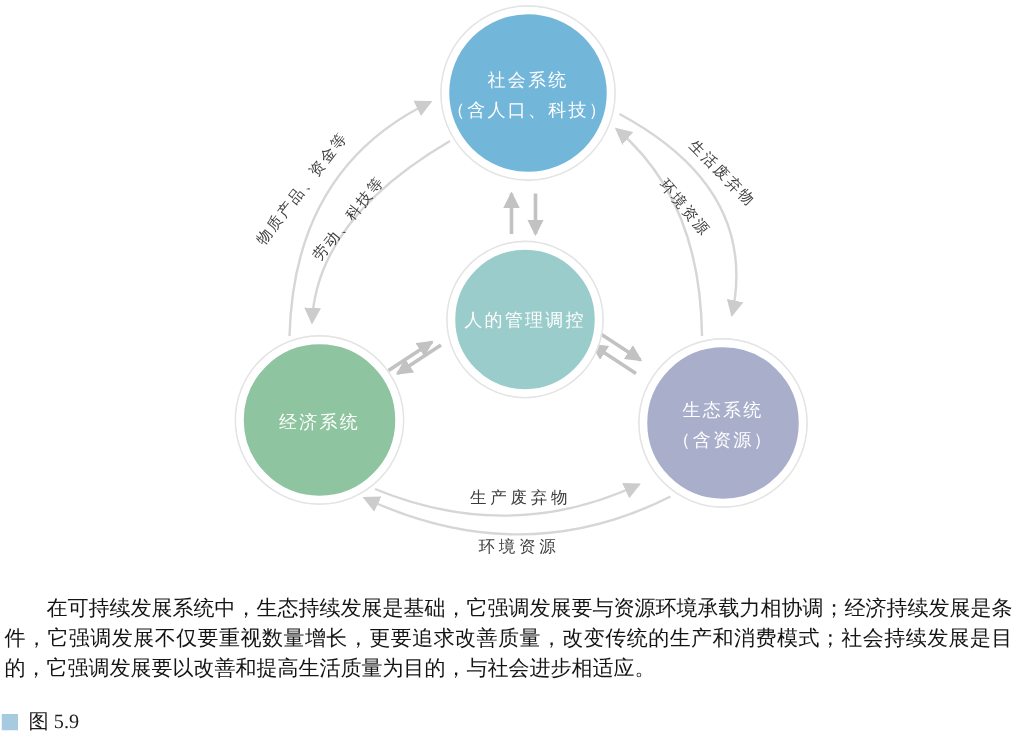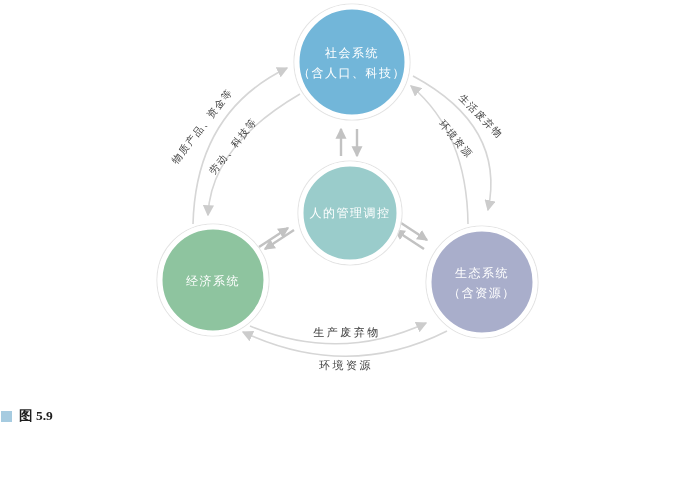--- a/index.html
+++ b/index.html
@@ -21,21 +21,21 @@
     font-size:10px; letter-spacing:1.5px; text-anchor:middle;
     dominant-baseline:central;
   }
   .botLabel { font-size:11px; letter-spacing:2.5px; }
   .para {
     margin:5px 3px 0 3px; font-size:14px; line-height:20px;
     color:#141414; text-align:justify; text-indent:2em;
   }
   .captionRow {
     display:flex; align-items:center; margin:15px 0 0 1px;
-    font-size:13.5px; color:#1d1d1d;font-weight:bold;
+    font-size:13.5px; color:#1d1d1d;
   }
   .captionRow .sq { margin-right:7px; flex:0 0 auto; }
   .captionRow .figLabel { margin-right:9px; }
 </style>
 </head>
 <body>
 
 <div class="page">
 
   <svg width="678" height="392" viewBox="0 0 678 392">
@@ -89,20 +89,21 @@
     </g>
 
     <g>
       <circle class="ringOuter" cx="482" cy="282" r="56"></circle>
       <circle cx="482" cy="282" r="53" stroke="#ffffff" stroke-width="5" fill="#a9aecb"></circle>
       <text class="nodeText" x="482" y="273">生态系统</text>
       <text class="nodeText" x="482" y="293">（含资源）</text>
     </g>
   </svg>
 
+  <div class="para">在可持续发展系统中，生态持续发展是基础，它强调发展要与资源环境承载力相协调；经济持续发展是条件，它强调发展不仅要重视数量增长，更要追求改善质量，改变传统的生产和消费模式；社会持续发展是目的，它强调发展要以改善和提高生活质量为目的，与社会进步相适应。</div>
 
   <div class="captionRow">
     <svg class="sq" width="11" height="11">
       <rect width="11" height="11" fill="#a6cbe0"></rect>
     </svg>
     <span class="figLabel">图 5.9</span>
   </div>
 
 </div>
 

